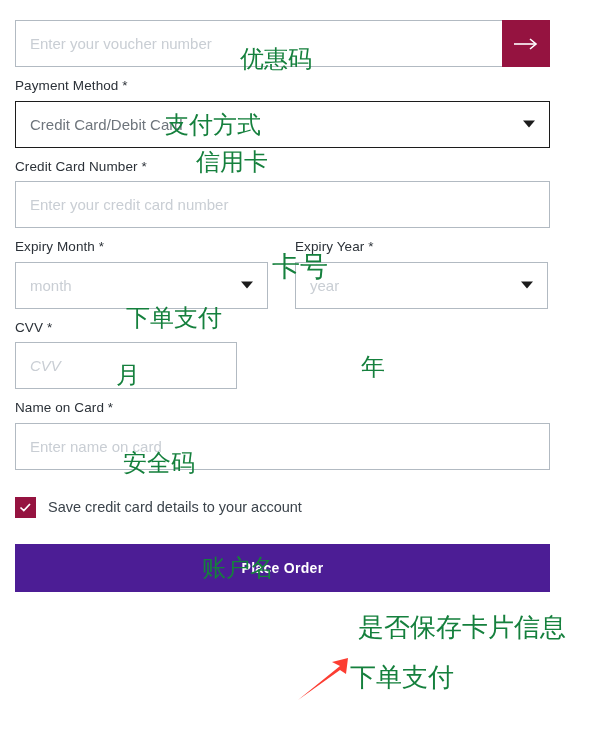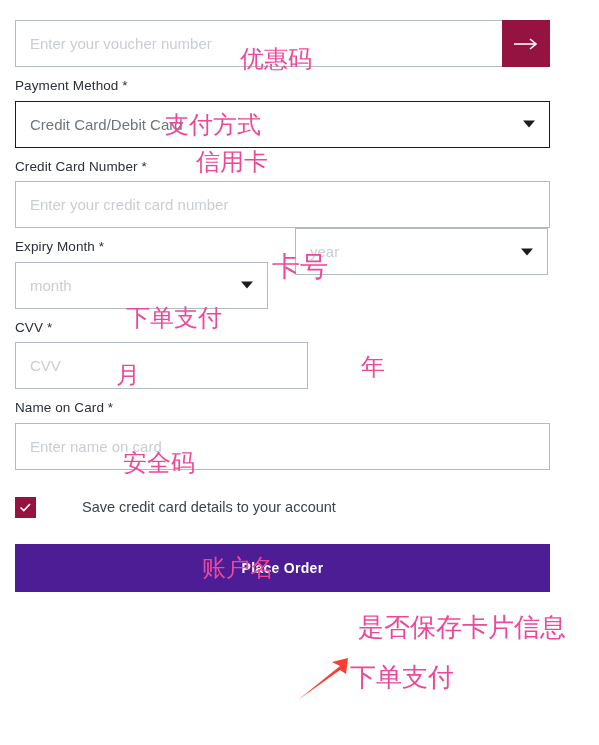--- a/index.html
+++ b/index.html
@@ -89,27 +89,26 @@
 
   .two-col {
     display: flex;
     gap: 27px;
   }
   .col {
     width: 253px;
   }
   .col .input-box { width: 253px; }
 
-  .cvv-box { width: 293px; }
+  .cvv-box { width: 222px; font-style: italic; }
 
   .checkbox-row {
     display: flex;
     align-items: center;
     margin-top: 27px;
-    gap: 34px;
   }
   .cb {
     width: 19px;
     height: 19px;
     background: #951340;
     border: 1px solid #951340;
     display: flex;
     align-items: center;
     justify-content: center;
     cursor: pointer;
@@ -132,21 +131,21 @@
     font-size: 14px;
     font-weight: bold;
     font-family: "Liberation Sans", sans-serif;
     cursor: pointer;
     letter-spacing: 0.3px;
   }
 
   
   .anno {
     position: absolute;
-    color: #ec4899;
+    color: #15803d;
     font-family: "DejaVu Sans", sans-serif;
     white-space: nowrap;
     pointer-events: none;
   }
   .anno-arrow {
     position: absolute;
     pointer-events: none;
   }
 </style>
 </head>
@@ -191,20 +190,21 @@
   
   <div class="two-col">
     <div class="col">
       <div class="field-label">Expiry Month *</div>
       <div class="input-box">
         <span>month</span>
         <span class="select-caret"></span>
       </div>
     </div>
     <div class="col">
+      <div class="field-label">Expiry Year *</div>
       <div class="input-box">
         <span>year</span>
         <span class="select-caret"></span>
       </div>
     </div>
   </div>
 
   
   <div>
     <div class="field-label">CVV *</div>

